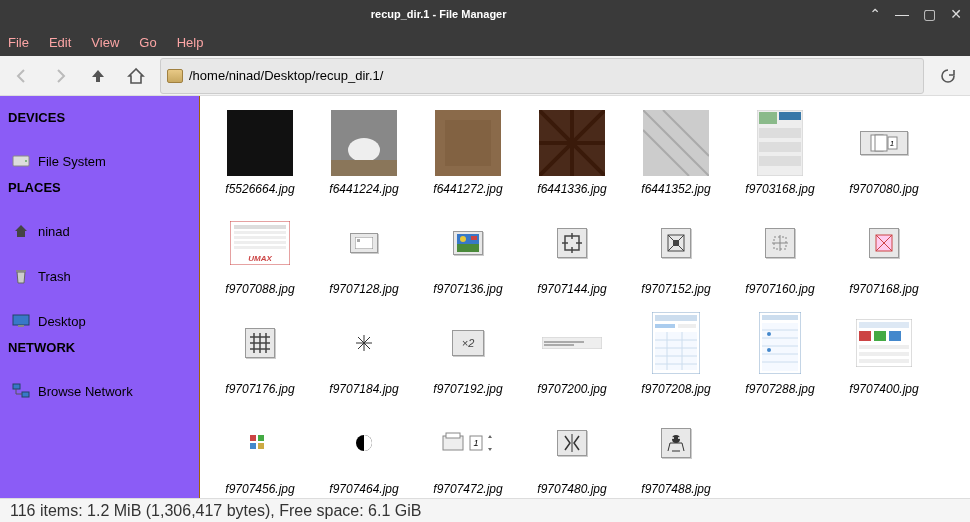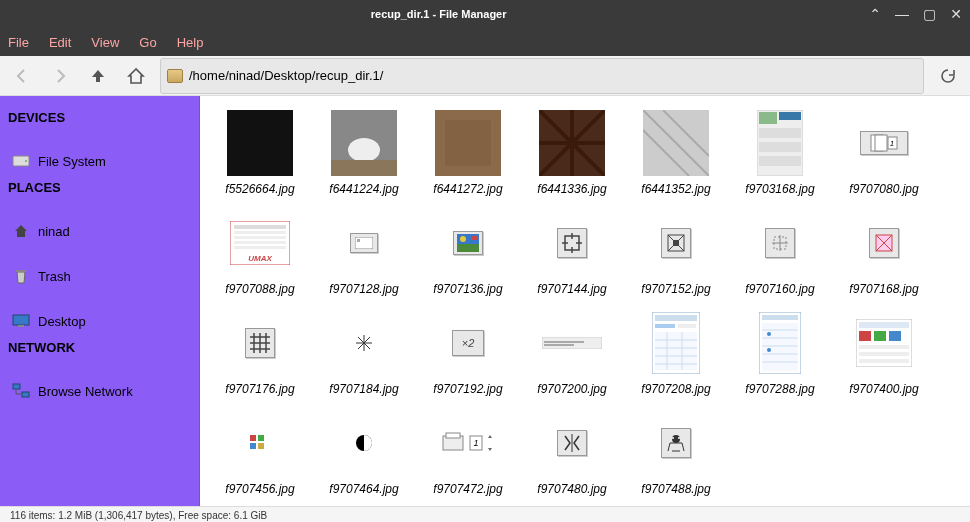--- a/index.html
+++ b/index.html
@@ -21,21 +21,21 @@
 .sidebar { width: 200px; background: #8b5cf6; border-right: 1px solid #a16207; padding: 8px 4px; overflow-y: auto; }
 .sb-hdr { font-weight: bold; font-size: 13px; padding: 6px 4px 4px; }
 .sb-item { display: flex; align-items: center; gap: 8px; padding: 5px 8px; cursor: pointer; margin-top: 19px; }
 .sb-ico { width: 18px; height: 16px; display: flex; align-items: center; justify-content: center; }
 .filearea { flex: 1; overflow-y: auto; padding: 10px 8px; font-style: italic; }
 .grid { display: flex; flex-wrap: wrap; gap: 0; }
 .fitem { width: 104px; display: flex; flex-direction: column; align-items: center; padding: 4px 2px 10px; cursor: pointer; }
 .thumb { width: 66px; height: 66px; display: flex; align-items: center; justify-content: center; margin-bottom: 6px; }
 .thumb-box { border: 1px solid #999; background: #e8e8e8; box-shadow: 1px 1px 0 #ccc; display: flex; align-items: center; justify-content: center; }
 .fname { font-size: 12px; text-align: center; white-space: nowrap; overflow: hidden; text-overflow: ellipsis; max-width: 100px; }
-.statusbar { height: 16px; background: #f5f5f5; border-top: 1px solid #ddd; font-size: 10px; padding: 3px 10px; color: #333; }
+.statusbar { height: 24px; background: #f5f5f5; border-top: 1px solid #ddd; font-size: 16px; padding: 3px 10px; color: #333; }
 svg { display: block; }
 </style>
 </head>
 <body>
 
 <div class="titlebar">
   <span class="title">recup_dir.1 - File Manager</span>
   <div class="wc">
     <span>⌃</span>
     <span>—</span>

